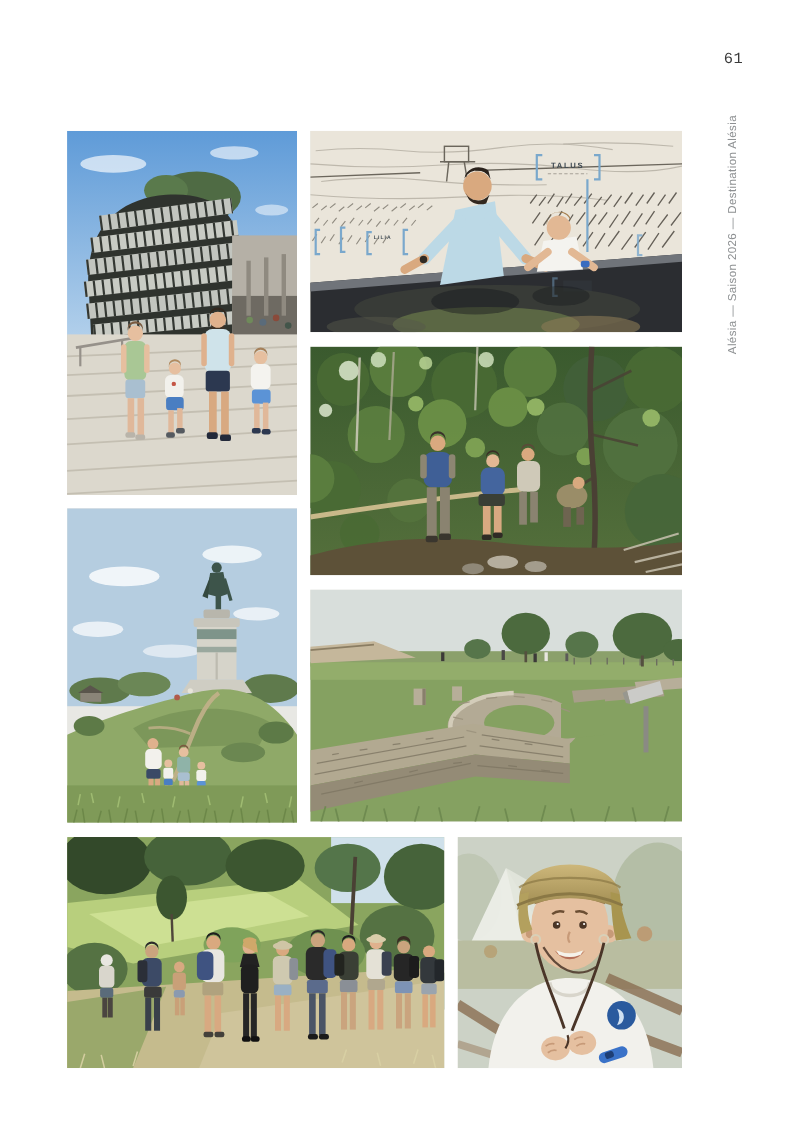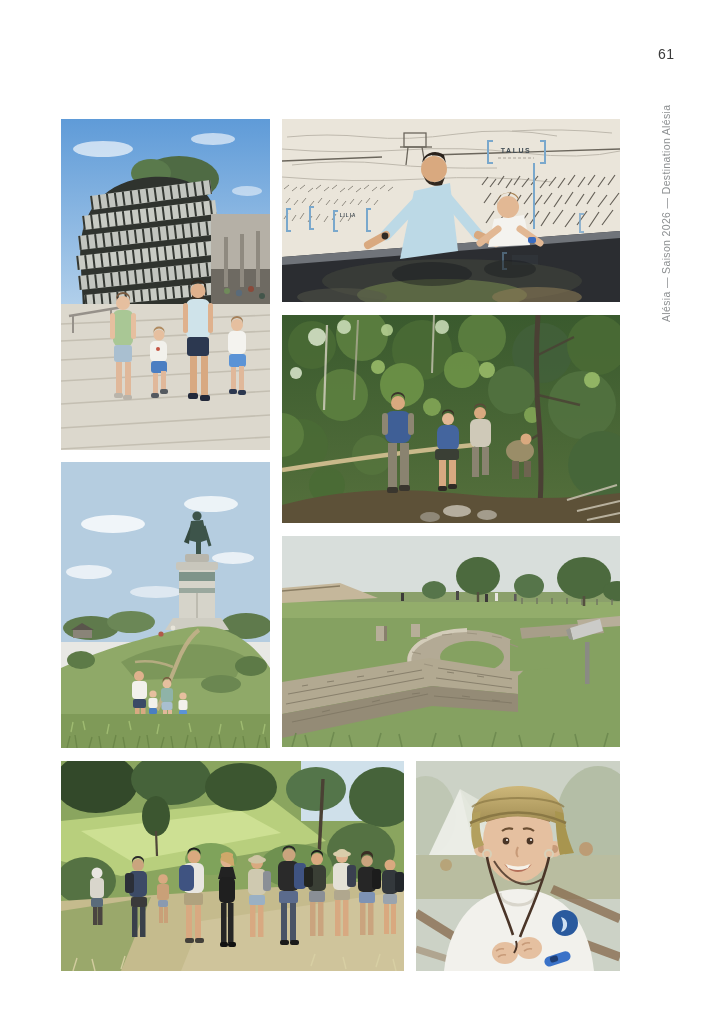--- a/index.html
+++ b/index.html
@@ -1,18 +1,18 @@
 <!DOCTYPE html>
 <html><head>
 <meta charset="utf-8">
 <style>
   html,body{margin:0;padding:0;background:#ffffff;}
   .page{position:relative;width:725px;height:1024px;background:#ffffff;overflow:hidden;
         font-family:"Liberation Sans",sans-serif;}
-  .page-number{position:absolute;left:658px;top:46px;font-size:14px;color:#3b3b3b;letter-spacing:.5px;}
+  .page-number{position:absolute;left:658px;top:46px;font-size:14px;color:#3b3b3b;letter-spacing:.5px;font-family:Liberation Mono, monospace;}
   .sidebar-text{position:absolute;left:660px;top:322px;width:204px;transform:rotate(-90deg);
         transform-origin:0 0;font-size:10.5px;color:#8d9092;letter-spacing:.35px;white-space:nowrap;}
   figure.photo{position:absolute;margin:0;padding:0;overflow:hidden;background:#e8e8e4;}
   figure.photo svg{display:block;width:100%;height:100%;}
   .p1{left:61px;top:119px;width:209px;height:331px;}
   .p2{left:282px;top:119px;width:338px;height:183px;}
   .p3{left:282px;top:315px;width:338px;height:208px;}
   .p4{left:61px;top:462px;width:209px;height:286px;}
   .p5{left:282px;top:536px;width:338px;height:211px;}
   .p6{left:61px;top:761px;width:343px;height:210px;}

